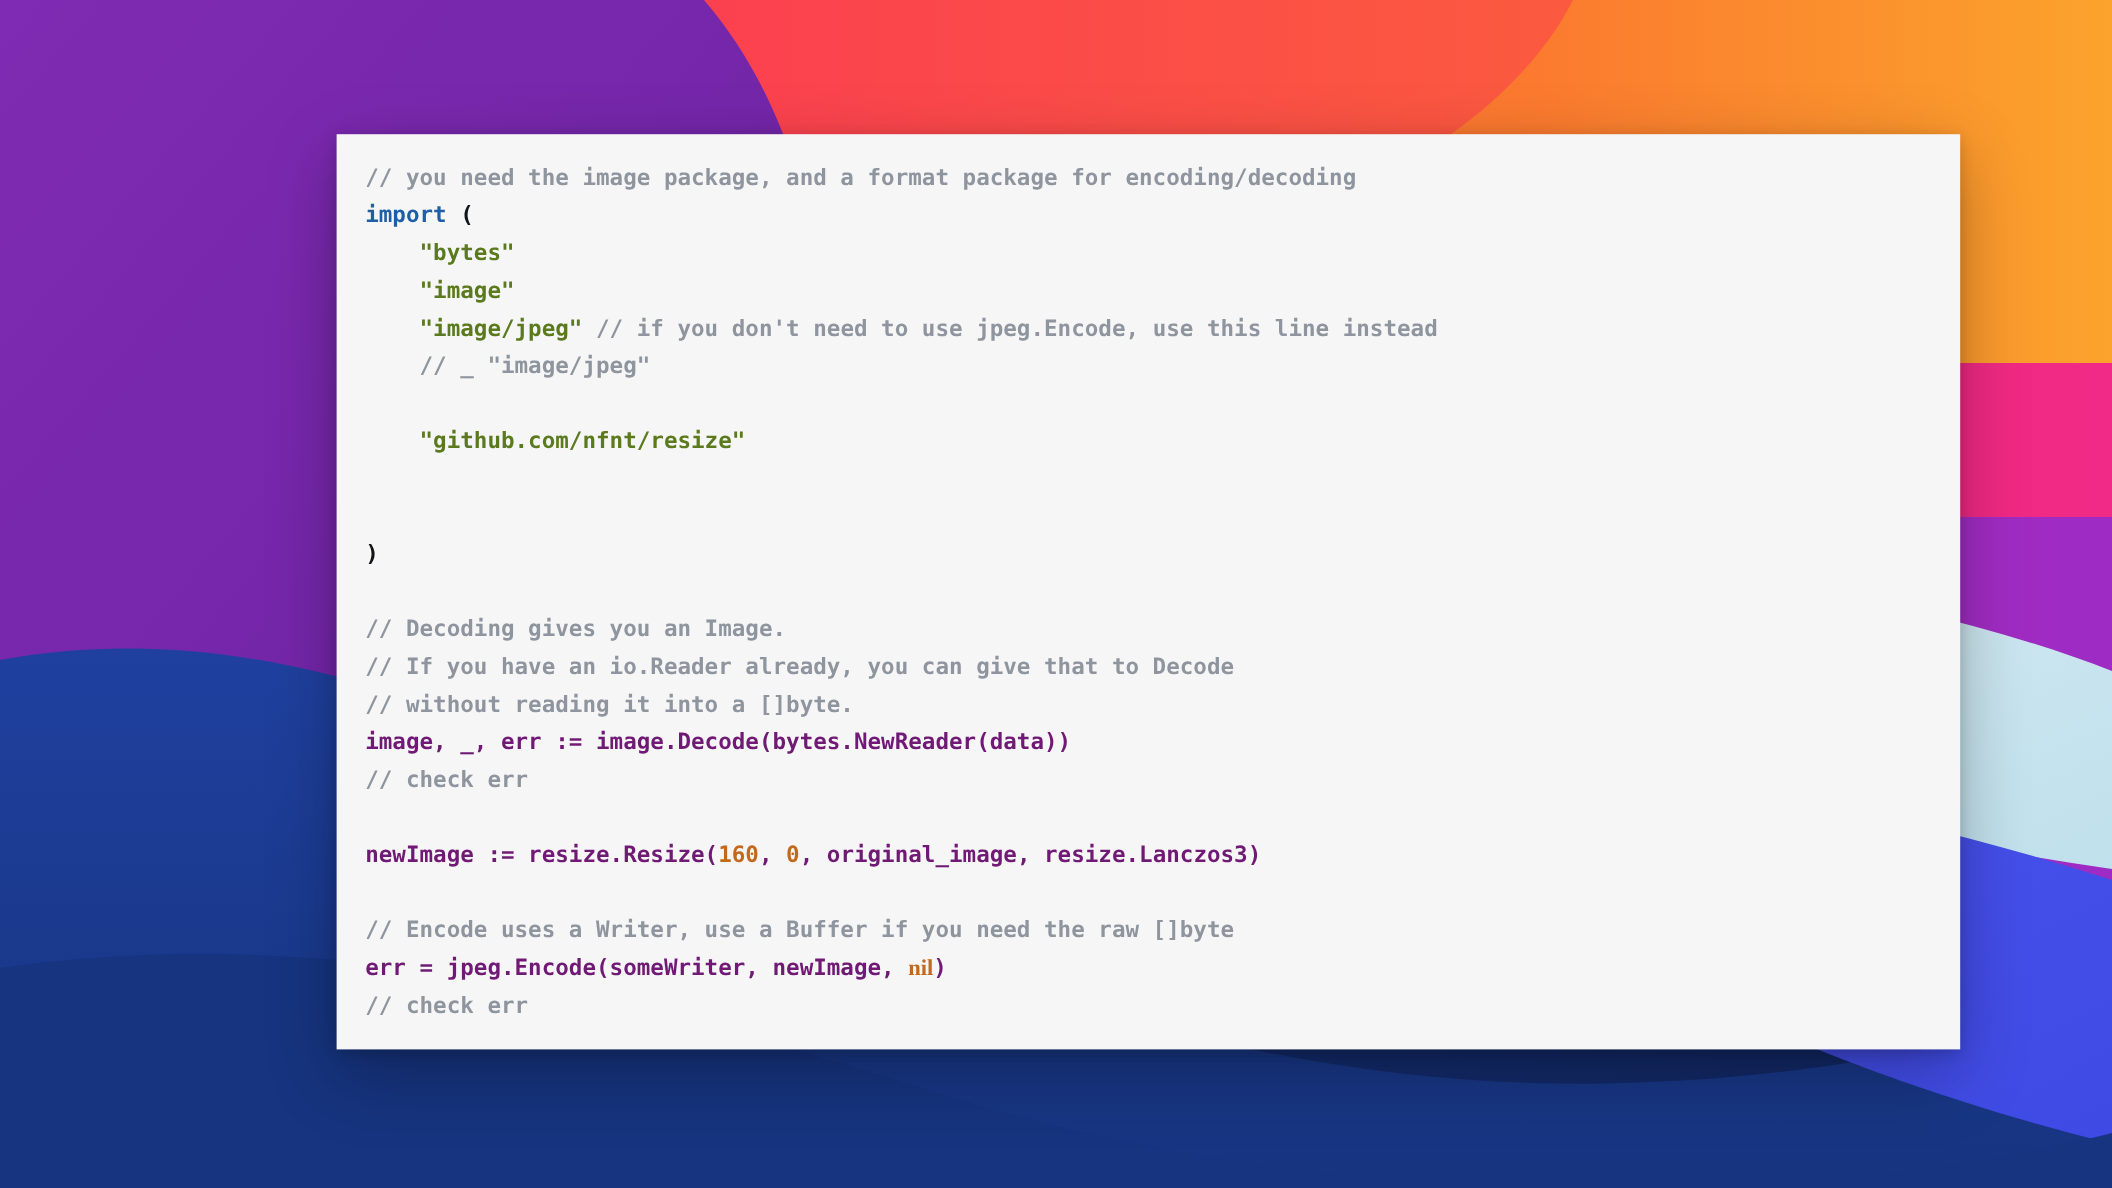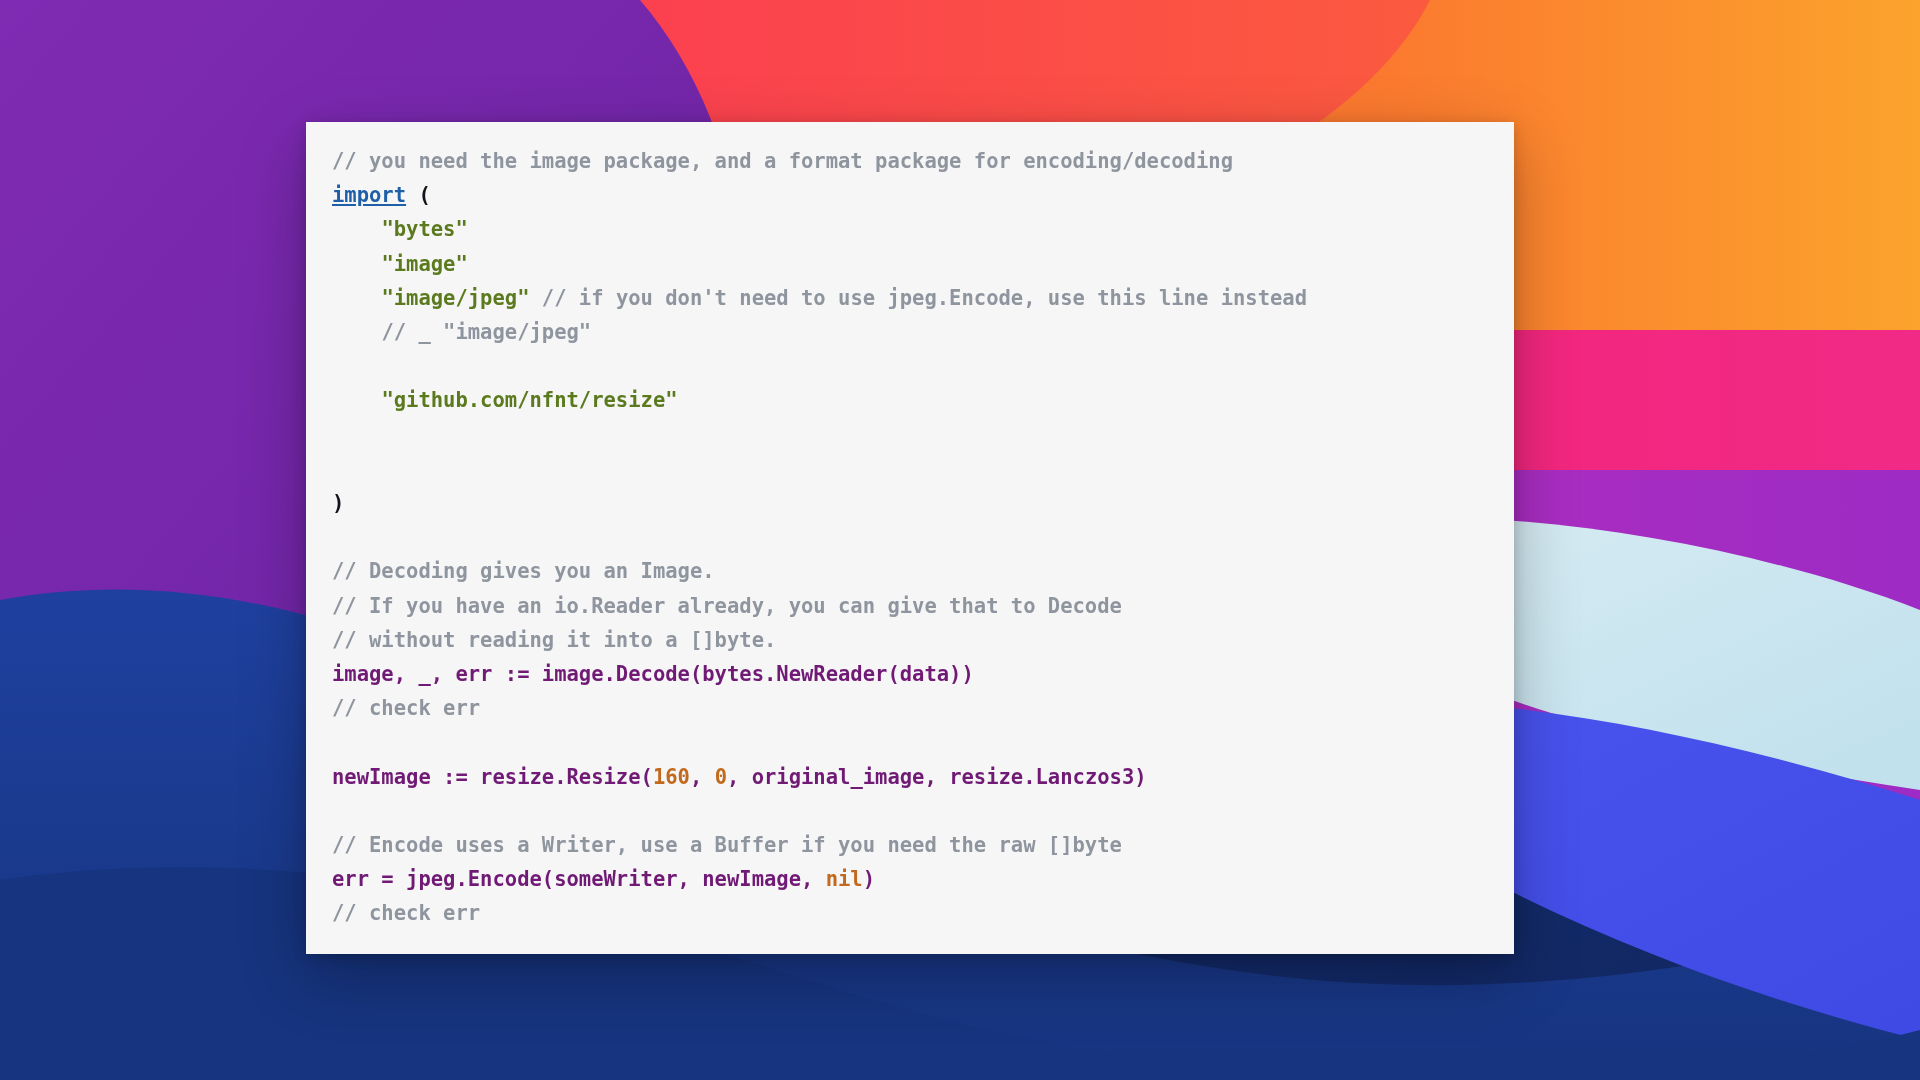--- a/index.html
+++ b/index.html
@@ -16,21 +16,21 @@
     position: absolute;
     inset: 0;
     width: 1920px;
     height: 1080px;
   }
 
   #code-card {
     position: absolute;
     left: 306px;
     top: 122px;
-    width: 1208px;
+    width: 1476px;
     height: 832px;
     background: #f6f6f7;
     box-shadow: 0 22px 60px rgba(0,0,0,0.28), 0 3px 12px rgba(0,0,0,0.18);
     box-sizing: border-box;
     padding: 22px 0 0 0;
     overflow: hidden;
   }
 
   #code-block {
     margin: 0;
@@ -40,24 +40,24 @@
     line-height: 34.2px;
     font-weight: 700;
     white-space: pre;
     color: #24292e;
     letter-spacing: 0px;
   }
 
   .ln { display: block; min-height: 34.2px; }
 
   .tok-comment { color: #8f959e; font-weight: 700; }
-  .tok-keyword { color: #1f5fa8; font-weight: 700; text-decoration: underline; }
+  .tok-keyword { color: #1f5fa8; font-weight: 700; }
   .tok-string  { color: #5b7a1d; font-weight: 700; }
   .tok-number  { color: #c2691d; font-weight: 700; }
-  .tok-const   { color: #c2691d; font-weight: 700; }
+  .tok-const   { color: #c2691d; font-weight: 700; font-family: Liberation Serif, serif; }
   .tok-plain   { color: #701a75; font-weight: 700; }
   .tok-punct   { color: #111418; font-weight: 700; }
 </style>
 </head>
 <body>
 
 <svg id="wallpaper" viewBox="0 0 1920 1080" preserveAspectRatio="none" xmlns="http://www.w3.org/2000/svg">
   <defs>
     <linearGradient id="gDeep" x1="0" y1="0" x2="1" y2="1">
       <stop offset="0%" stop-color="#1a3a90"></stop>

